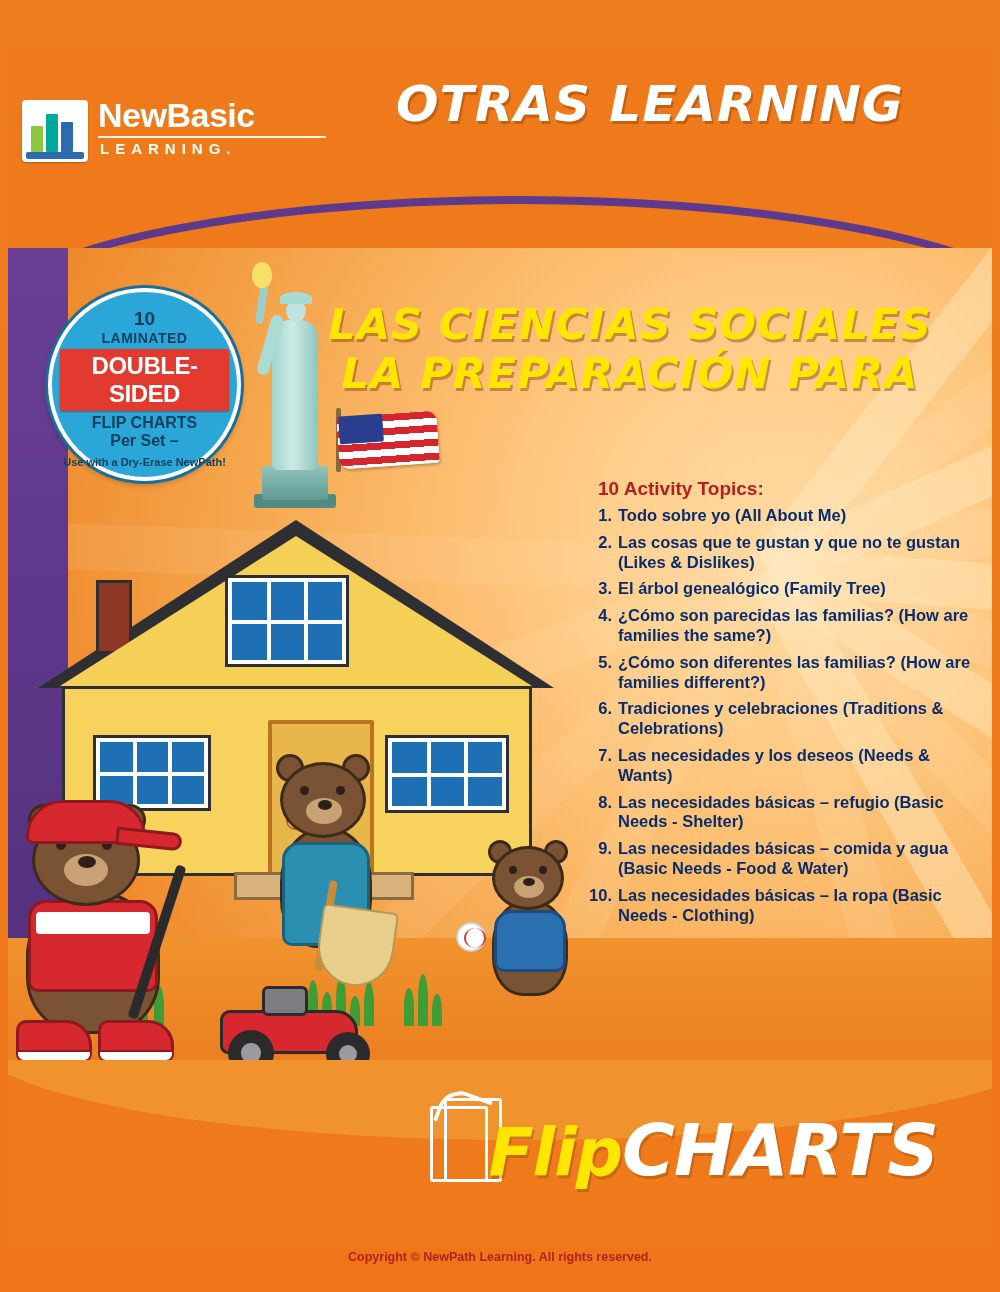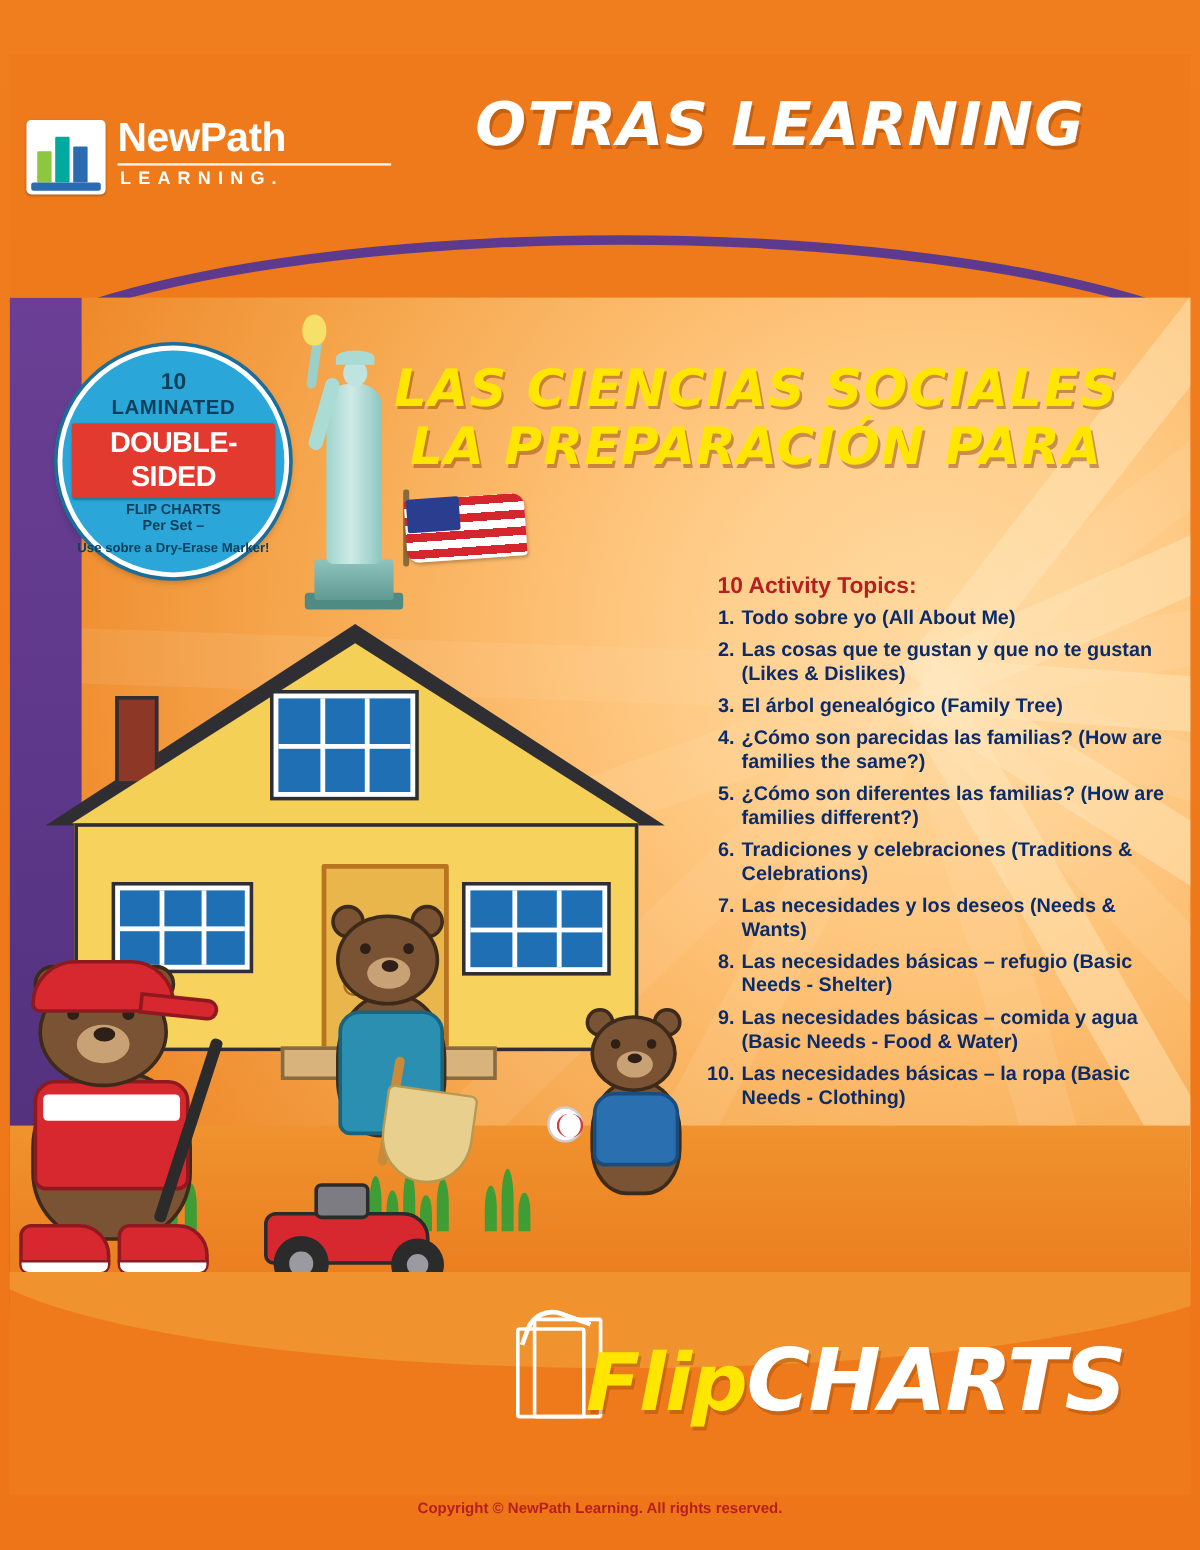--- a/index.html
+++ b/index.html
@@ -111,27 +111,27 @@
   .badge{
     position:absolute;left:48px;top:288px;width:185px;height:185px;
     border-radius:50%;
     background:#2aa7d8;
     border:4px solid #ffffff;
     box-shadow:0 0 0 3px #1b6d9a, 0 3px 7px rgba(0,0,0,.3);
     text-align:center;color:#0e3f5c;
     font-weight:bold;
   }
   .badge .b-10{font-size:19px;margin-top:16px;color:#123e57;}
-  .badge .b-lam{font-size:17px;letter-spacing:.5px;}
+  .badge .b-lam{font-size:14px;letter-spacing:.5px;}
   .badge .b-ds{
     margin:3px 8px;background:#e23a2e;color:#ffffff;
     font-size:24px;padding:3px 0;border-radius:2px;letter-spacing:-.5px;
     box-shadow:0 1px 2px rgba(0,0,0,.3);
   }
-  .badge .b-flip{font-size:12px;line-height:1.15;}
+  .badge .b-flip{font-size:16px;line-height:1.15;}
   .badge .b-use{font-size:11px;font-weight:bold;line-height:1.2;margin-top:5px;}
 
   
   .subtitle{
     position:absolute;left:300px;top:300px;width:660px;
     text-align:center;
     color:#ffe600;
     font-size:43px;line-height:1.15;
     font-weight:bold;font-style:italic;
     letter-spacing:1px;
@@ -298,21 +298,21 @@
   </div>
 
   <div class="logo">
     <div class="logo-mark">
       <div class="bar b1"></div>
       <div class="bar b2"></div>
       <div class="bar b3"></div>
       <div class="base"></div>
     </div>
     <div class="logo-text">
-      <span class="np-new">New</span><span>Path</span>
+      <span class="np-new">New</span><span>Basic</span>
     </div>
     <div class="logo-rule"></div>
     <div class="logo-sub">LEARNING.</div>
   </div>
 
   <div class="main-title">
     <div>OTRAS LEARNING</div>
   </div>
 
   <div class="art">
@@ -450,21 +450,21 @@
         <div class="hub"></div>
       </div>
   </div>
 
   <div class="badge">
     <div class="b-10">10</div>
     <div class="b-lam">LAMINATED</div>
     <div class="b-ds">DOUBLE-SIDED</div>
     <div class="b-flip">FLIP CHARTS</div>
     <div class="b-flip">Per Set –</div>
-    <div class="b-use">Use sobre a Dry-Erase Marker!</div>
+    <div class="b-use">Use with a Dry-Erase NewPath!</div>
   </div>
 
   <div class="subtitle">
     <div>LAS CIENCIAS SOCIALES</div>
     <div>LA PREPARACIÓN PARA</div>
   </div>
 
   <div class="topics">
     <div class="topics-head">10 Activity Topics:</div>
 

